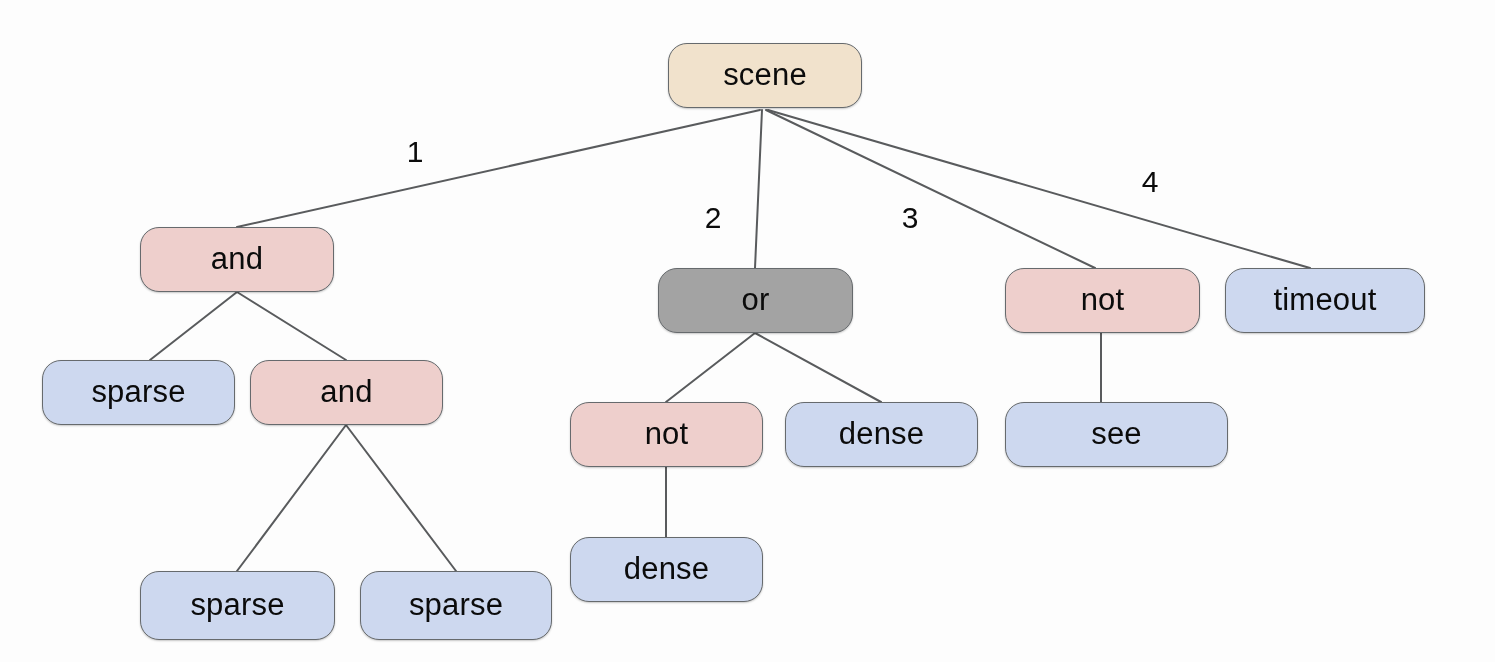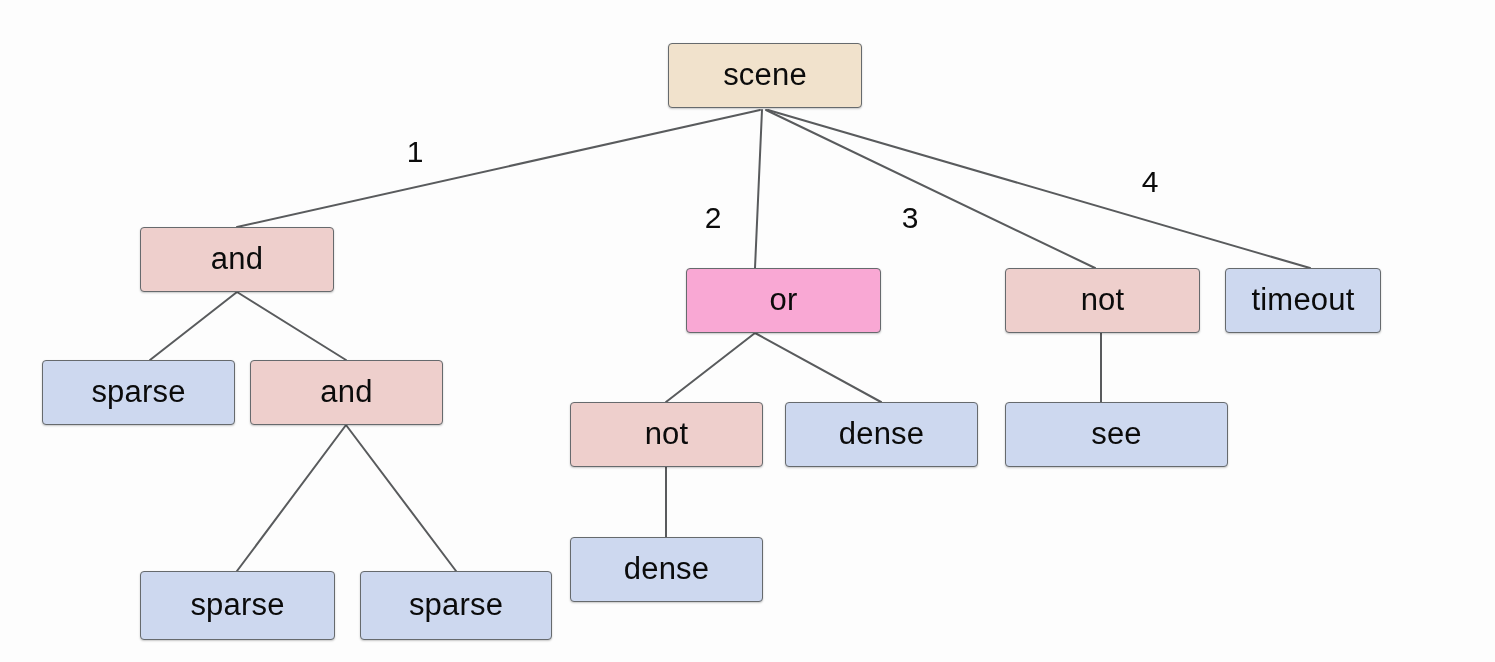--- a/index.html
+++ b/index.html
@@ -23,21 +23,21 @@
     left: 0;
     top: 0;
     width: 1495px;
     height: 662px;
     pointer-events: none;
   }
   .node {
     position: absolute;
     box-sizing: border-box;
     border: 1.6px solid #666a6d;
-    border-radius: 4px;
+    border-radius: 19px;
     display: flex;
     align-items: center;
     justify-content: center;
     color: #0b0b0b;
     font-size: 31px;
     line-height: 1;
     letter-spacing: 0.2px;
     box-shadow: 0 1px 2px rgba(0,0,0,0.22);
     white-space: nowrap;
   }
@@ -72,27 +72,27 @@
       <line x1="666" y1="467" x2="666" y2="537" stroke="#595b5d" stroke-width="2" stroke-linecap="round"></line>
       <line x1="1101" y1="333" x2="1101" y2="402" stroke="#595b5d" stroke-width="2" stroke-linecap="round"></line>
     </svg>
   <div id="node-layer">
       <div class="node node-root" style="left: 668px; top: 43px; width: 194px; height: 65px; background: rgb(241, 226, 204); border-color: rgb(102, 106, 109);">
         <span class="node-label">scene</span>
       </div>
       <div class="node node-operator" style="left: 140px; top: 227px; width: 194px; height: 65px; background: rgb(238, 207, 204); border-color: rgb(102, 106, 109);">
         <span class="node-label">and</span>
       </div>
-      <div class="node node-operator" style="left: 658px; top: 268px; width: 195px; height: 65px; background: #f9a8d4; border-color: rgb(102, 106, 109); margin-left: 28px;">
+      <div class="node node-operator" style="left: 658px; top: 268px; width: 195px; height: 65px; background: #a3a3a3; border-color: rgb(102, 106, 109);">
         <span class="node-label">or</span>
       </div>
       <div class="node node-operator" style="left: 1005px; top: 268px; width: 195px; height: 65px; background: rgb(238, 207, 204); border-color: rgb(102, 106, 109);">
         <span class="node-label">not</span>
       </div>
-      <div class="node node-term" style="left: 1225px; top: 268px; width: 156px; height: 65px; background: rgb(205, 216, 239); border-color: rgb(102, 106, 109);">
+      <div class="node node-term" style="left: 1225px; top: 268px; width: 200px; height: 65px; background: rgb(205, 216, 239); border-color: rgb(102, 106, 109);">
         <span class="node-label">timeout</span>
       </div>
       <div class="node node-term" style="left: 42px; top: 360px; width: 193px; height: 65px; background: rgb(205, 216, 239); border-color: rgb(102, 106, 109);">
         <span class="node-label">sparse</span>
       </div>
       <div class="node node-operator" style="left: 250px; top: 360px; width: 193px; height: 65px; background: rgb(238, 207, 204); border-color: rgb(102, 106, 109);">
         <span class="node-label">and</span>
       </div>
       <div class="node node-operator" style="left: 570px; top: 402px; width: 193px; height: 65px; background: rgb(238, 207, 204); border-color: rgb(102, 106, 109);">
         <span class="node-label">not</span>

